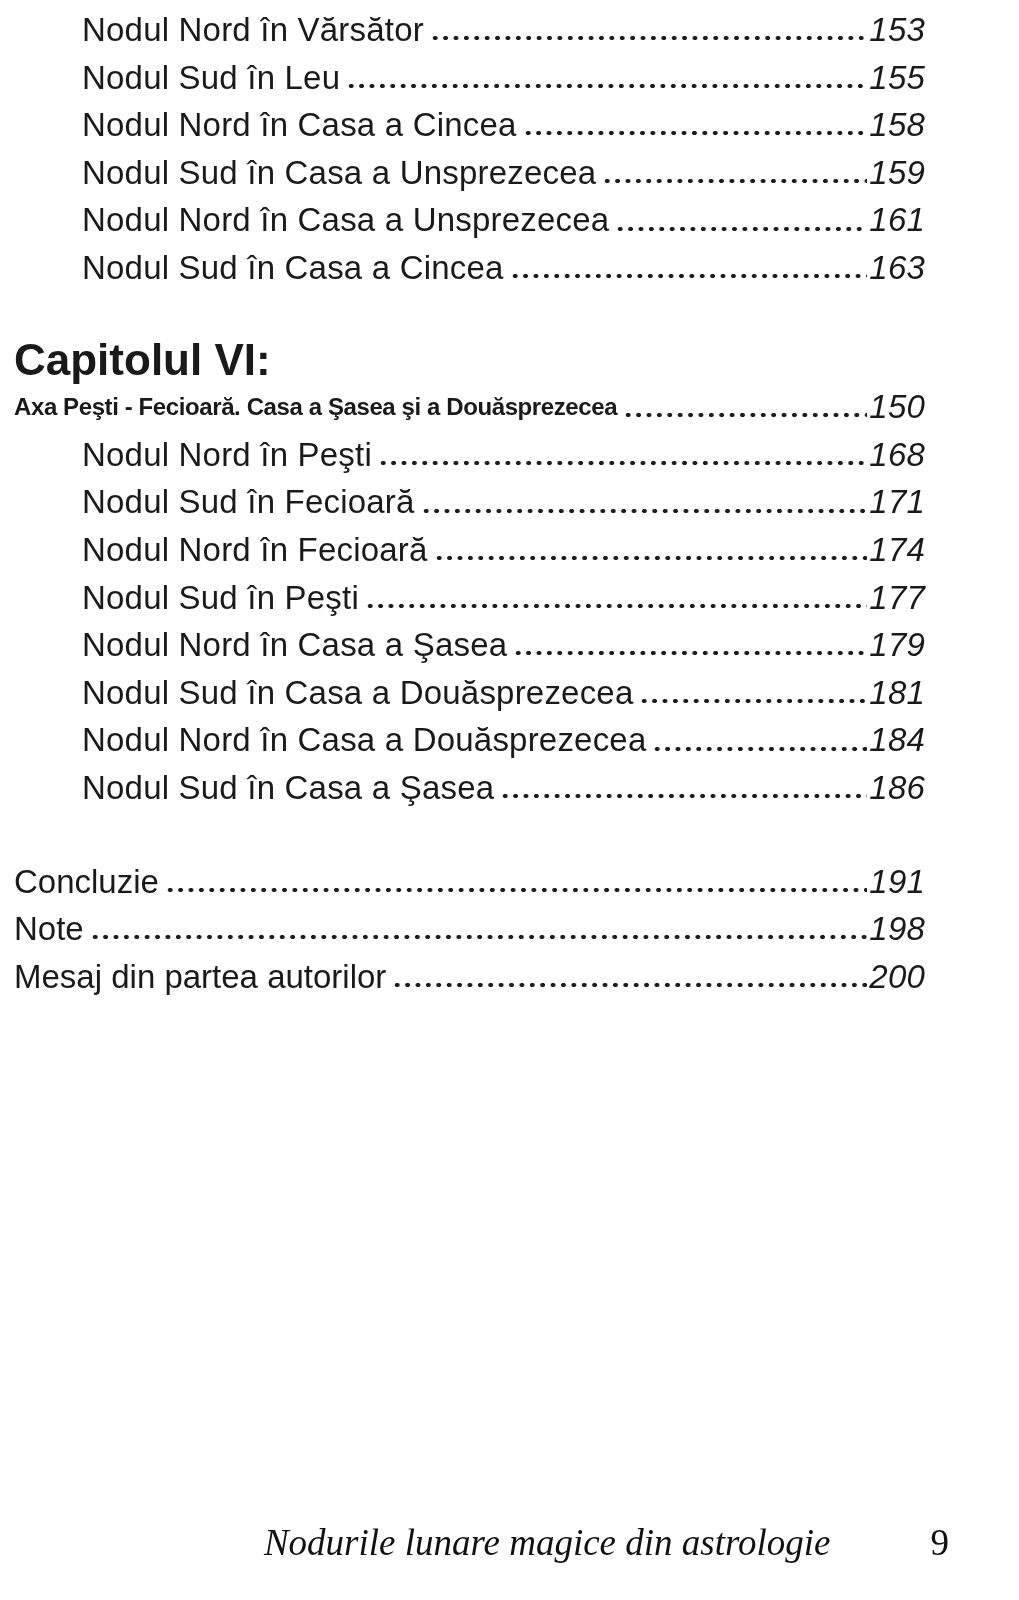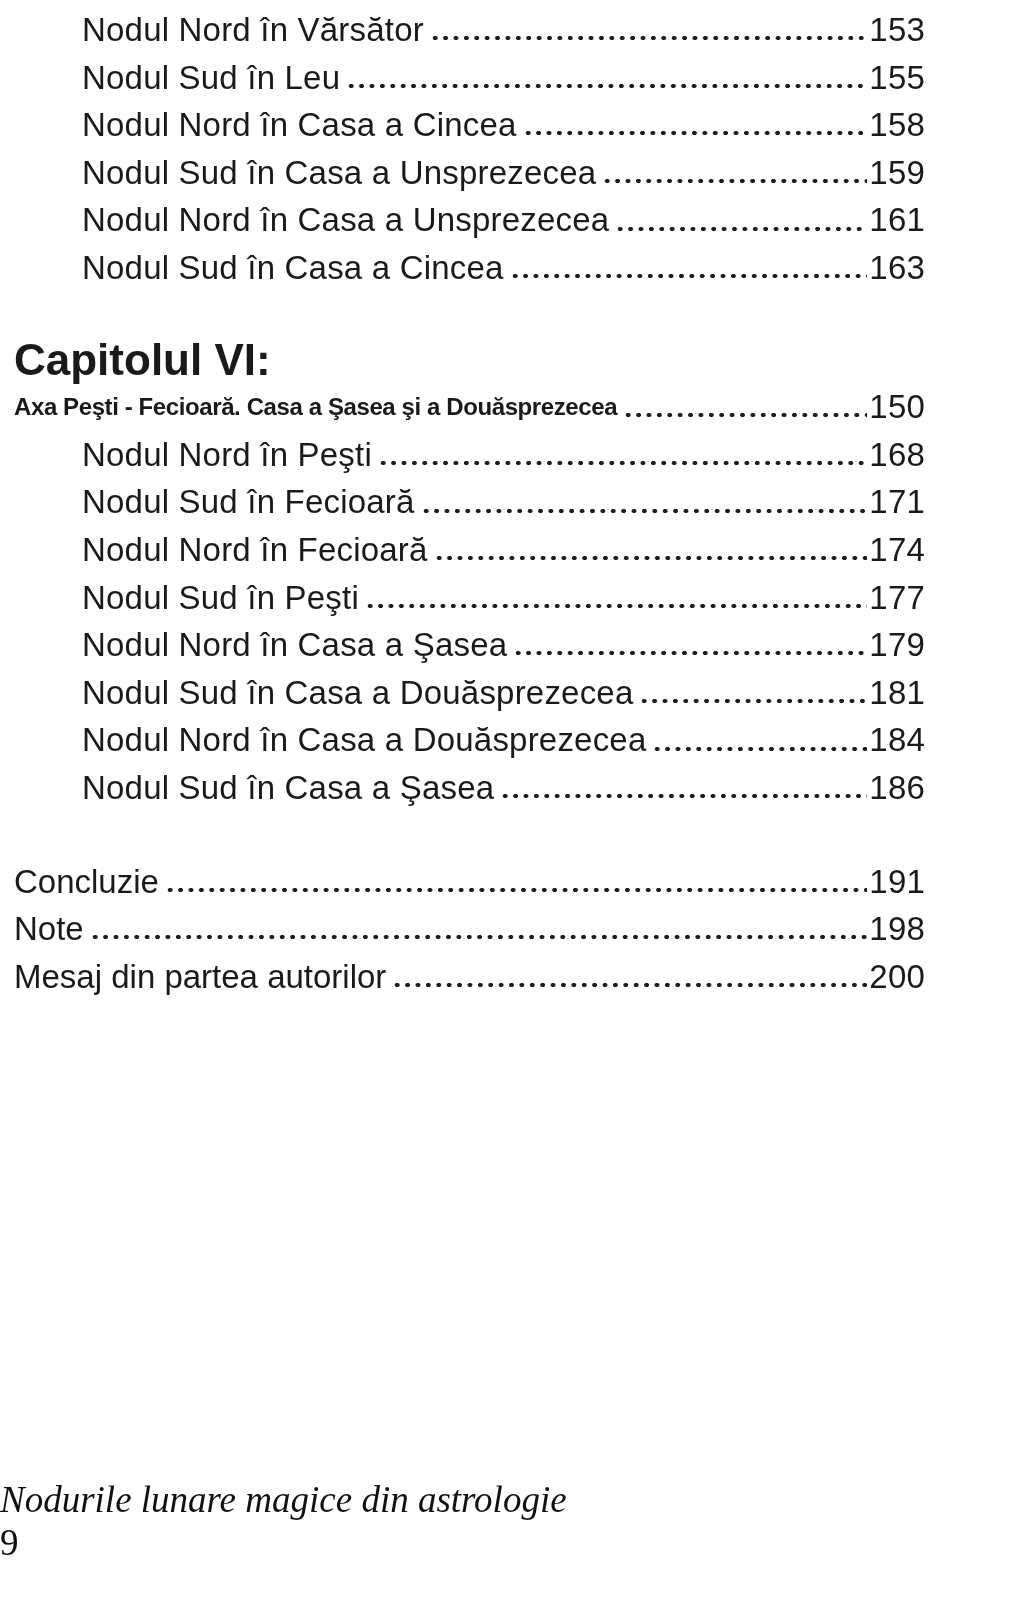--- a/index.html
+++ b/index.html
@@ -32,21 +32,21 @@
   .row .dots {
     flex: 1 1 auto;
     min-width: 14px;
     margin: 0 2px 0 6px;
     align-self: stretch;
     background-image: radial-gradient(circle, #1d1d1d 2.1px, transparent 2.6px);
     background-size: 10.4px 10.4px;
     background-repeat: repeat-x;
     background-position: left bottom 10px;
   }
-  .row .pg { flex: 0 0 auto; }
+  .row .pg { flex: 0 0 auto; font-style: italic; }
   .bold { font-weight: 700; letter-spacing: 0; }
   .chapter-block { margin-top: 44px; }
   .chapter-heading {
     font-size: 44px;
     line-height: 47.6px;
     font-weight: 700;
   }
   .chapter-title-row .label { font-size: 24px; letter-spacing: -0.4px; }
   .bold-list { margin-top: 46px; }
   .bold-list .label { font-weight: 400; letter-spacing: 0; }
@@ -54,21 +54,20 @@
     position: absolute;
     left: 0;
     right: 70px;
     bottom: 36px;
     display: flex;
     justify-content: flex-end;
     align-items: baseline;
     font-family: "Liberation Serif", "DejaVu Serif", serif;
     font-size: 37px;
     color: #111111;
-    flex-direction: column;
   }
   .footer-title {
     font-style: italic;
     margin-right: 100px;
   }
   .footer-page { font-style: normal; }
 </style>
 </head>
 <body>
 

